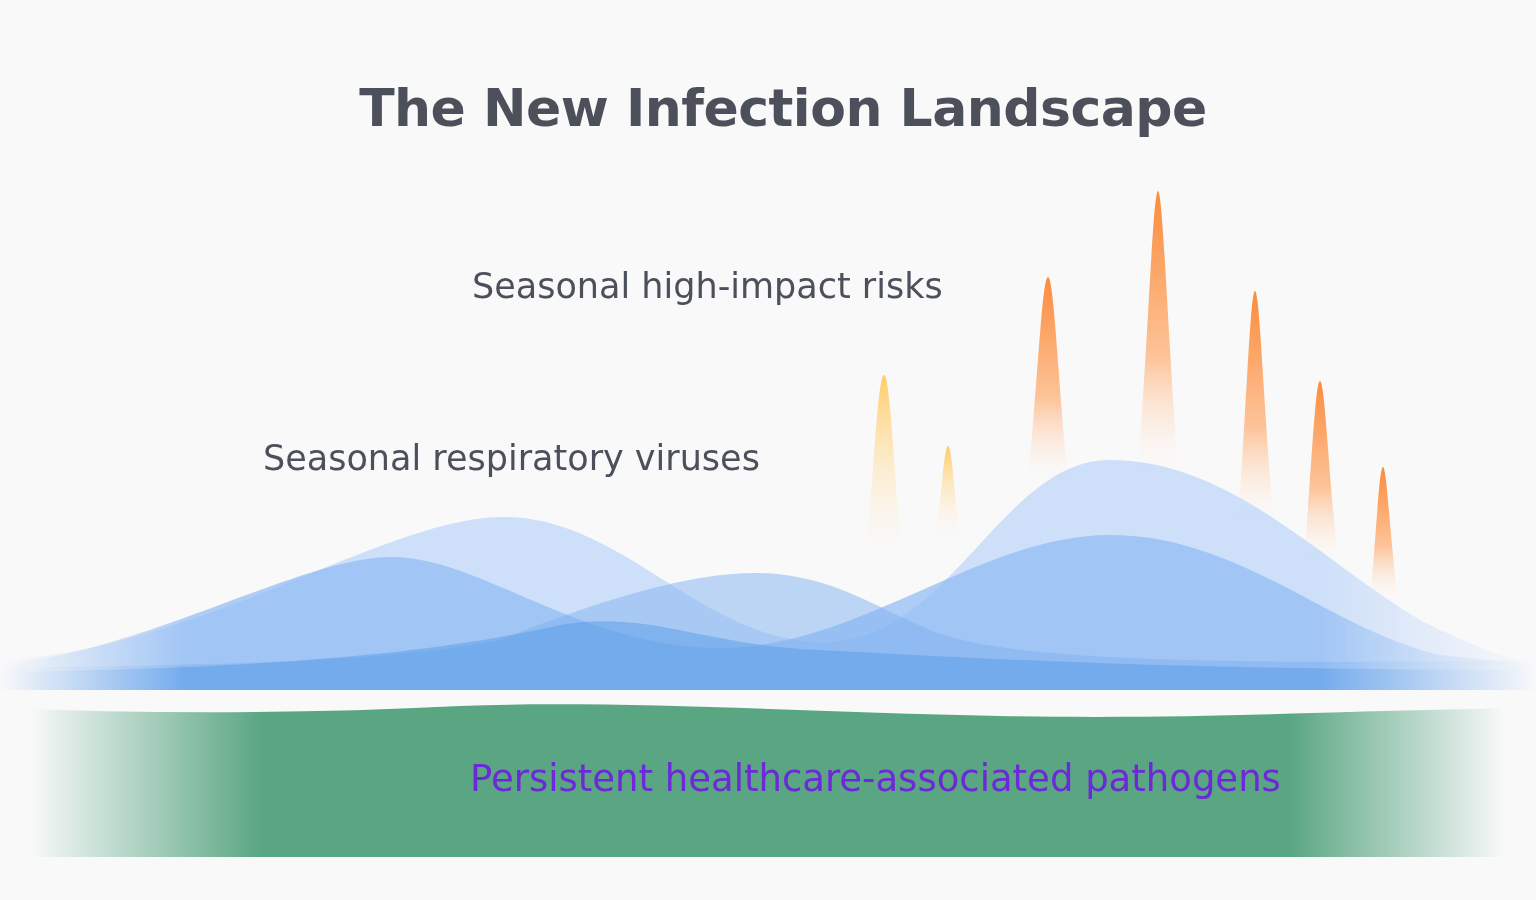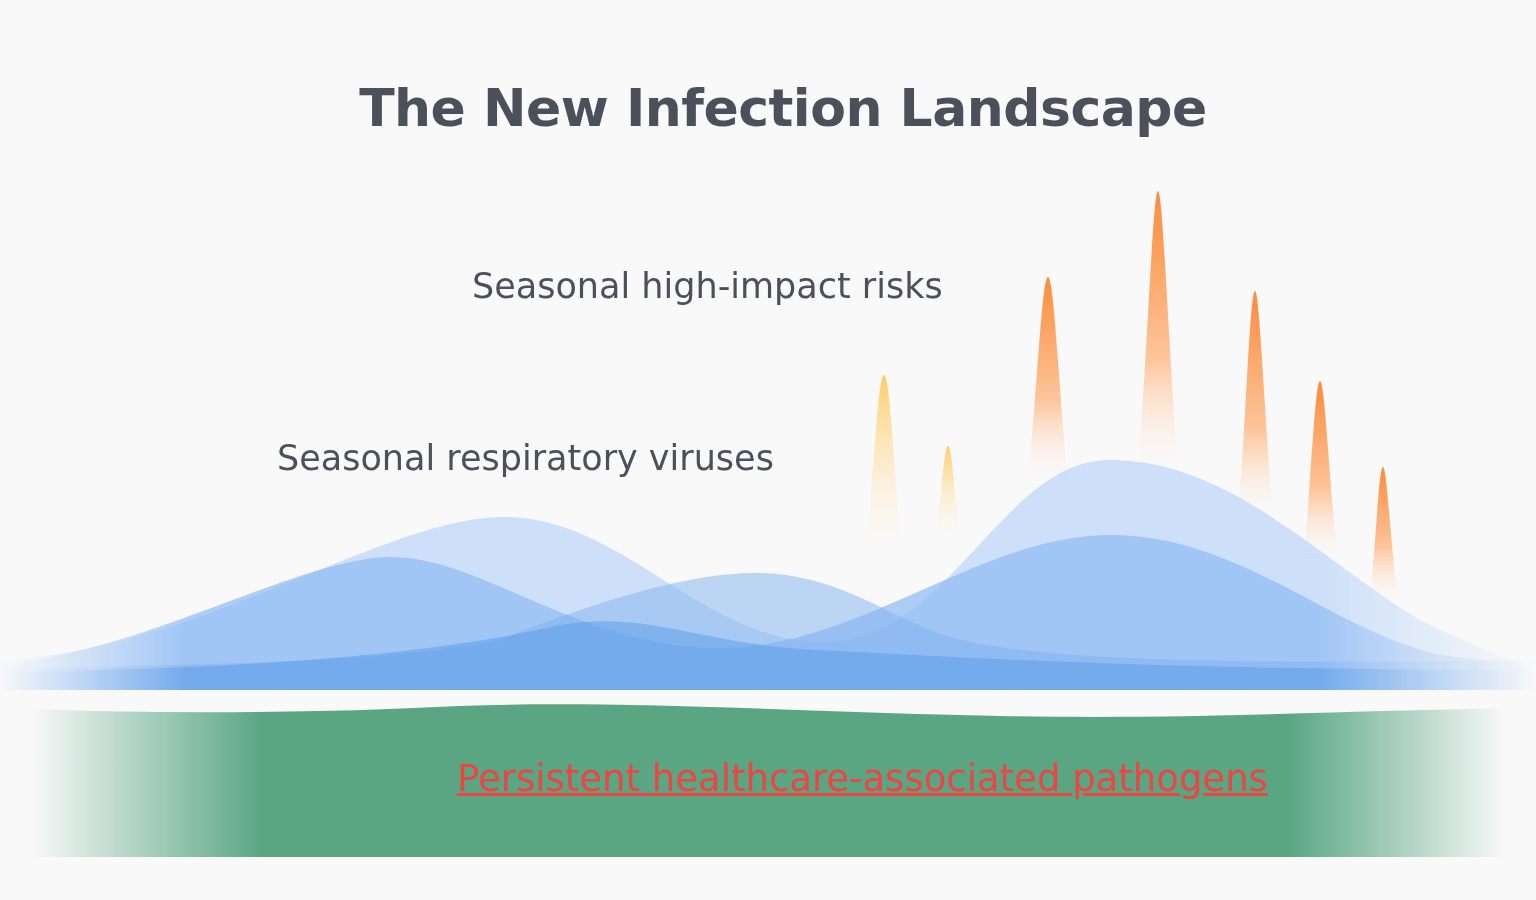--- a/index.html
+++ b/index.html
@@ -2,22 +2,22 @@
 <html><head>
 <meta charset="utf-8">
 <style>
   html, body { margin:0; padding:0; }
   body { width:1536px; height:900px; background:#f9f9fa; overflow:hidden; position:relative;
          font-family:"DejaVu Sans","Liberation Sans",sans-serif; }
   .title { position:absolute; left:0; width:1566px; top:78px; text-align:center;
            font-size:52px; font-weight:bold; color:#4b505b; letter-spacing:-0.5px; }
   .label { position:absolute; color:#4b505b; font-size:35px; white-space:nowrap; }
   .lbl-emerging { left:472px; top:266px; }
-  .lbl-seasonal { left:277px; top:438px; }
-  .lbl-persist { left:457px; top:757px; color:#ef4444; font-size:37px;text-decoration:underline; }
+  .lbl-seasonal { left:263px; top:438px; }
+  .lbl-persist { left:470px; top:757px; color:#6d28d9; font-size:37px; }
   svg.art { position:absolute; left:0; top:0; }
 </style>
 </head>
 <body>
 
 <svg class="art" width="1536" height="900" viewBox="0 0 1536 900">
   <defs>
     <linearGradient id="spikeY" x1="0" y1="0" x2="0" y2="1">
       <stop offset="0" stop-color="#ffcc66"></stop>
       <stop offset="1" stop-color="#fff4e4" stop-opacity="0"></stop>

